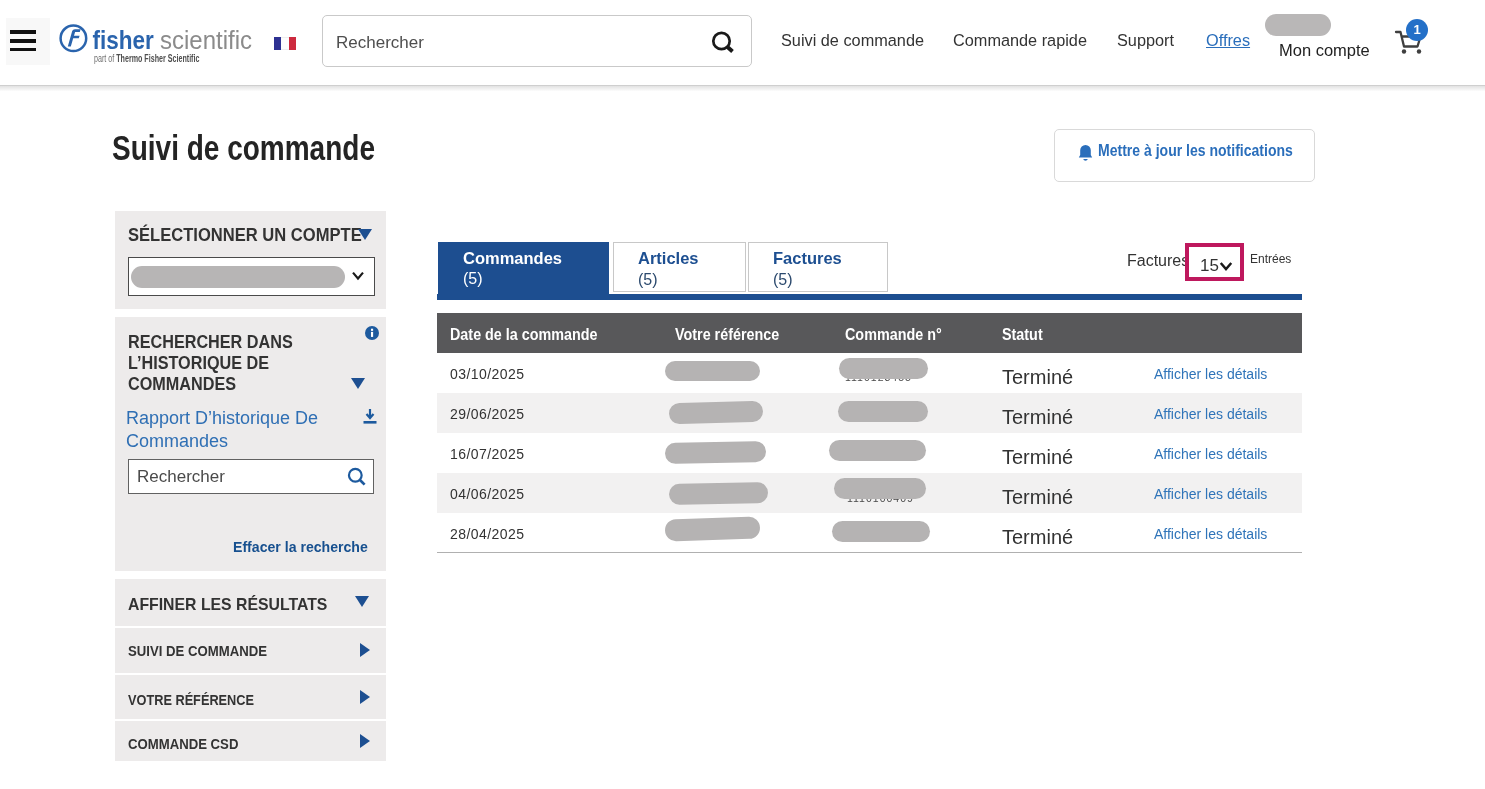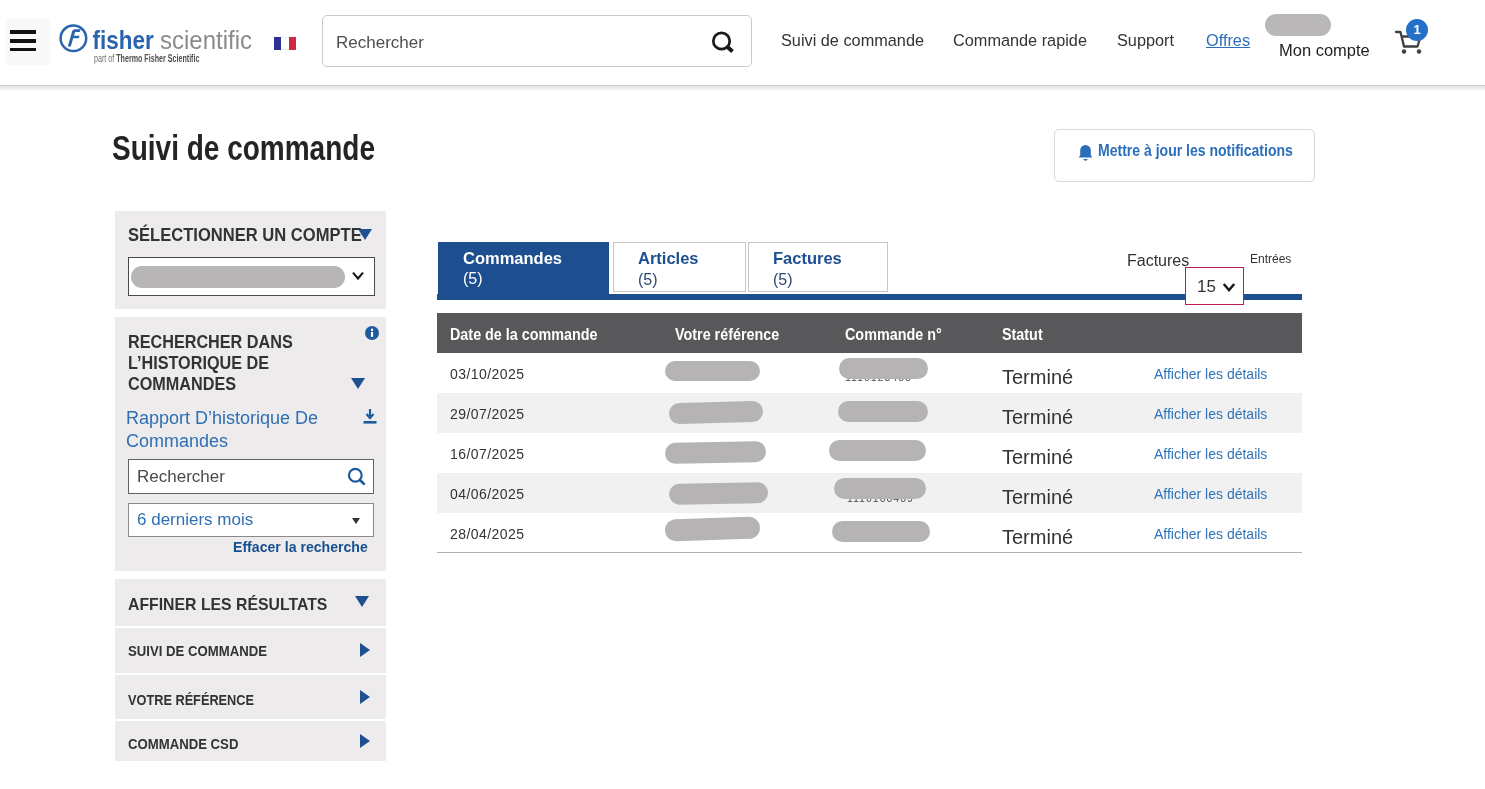--- a/index.html
+++ b/index.html
@@ -48,21 +48,21 @@
 #tabs-bar { position:absolute; left:437px; top:294px; width:865px; height:6px; background:#1d4e90; }
 .tab { position:absolute; top:242px; height:50px; background:#fff; border:1px solid #c8c8c8; }
 .tab .t1 { position:absolute; left:24px; top:6px; font-size:16.5px; font-weight:bold; color:#1d4f91; }
 .tab .t2 { position:absolute; left:24px; top:28px; font-size:16px; color:#2c4a6e; }
 #tab1 { left:438px; width:171px; height:58px; background:#1d4e90; border:none; }
 #tab1 .t1 { color:#fff; left:25px; top:7px; }
 #tab1 .t2 { color:#fff; left:25px; top:28px; }
 #tab2 { left:613px; width:133px; }
 #tab3 { left:748px; width:140px; }
 #afficher { position:absolute; left:1127px; top:252px; font-size:16px; color:#333; }
-#entries-sel { position:absolute; left:1185px; top:243px; width:59px; height:38px; border:1px solid #be185d; background:#fff;margin-top:24px; }
+#entries-sel { position:absolute; left:1185px; top:243px; width:59px; height:38px; border:4px solid #be185d; background:#fff; }
 #entries-sel .n { position:absolute; left:11px; top:9px; font-size:17px; color:#333; }
 #entrees { position:absolute; left:1250px; top:252px; font-size:12px; color:#333; }
 
 #thead { position:absolute; left:437px; top:313px; width:865px; height:40px; background:#58585a; }
 #thead span { position:absolute; top:12px; font-size:16.5px; font-weight:bold; color:#fff; transform:scaleX(0.87); transform-origin:0 0; white-space:nowrap; }
 .trow { position:absolute; left:437px; width:865px; height:40px; }
 .trow.alt { background:#f2f1f1; }
 .trow .d { position:absolute; left:13px; top:13px; font-size:14px; color:#333; letter-spacing:0.45px; }
 .trow .st { position:absolute; left:565px; top:13px; font-size:20px; color:#333; }
 .trow .lnk { position:absolute; left:717px; top:13px; font-size:14px; color:#2f74b9; }
@@ -150,24 +150,20 @@
     <path d="M7 0 v8 M3.5 5 L7 9 l3.5-4" fill="none" stroke="#1d5a9e" stroke-width="2.2"></path>
     <rect x="0.5" y="12" width="13" height="2.6" fill="#1d5a9e"></rect>
   </svg>
   <div id="sb2input">
     <span class="ph">Rechercher</span>
     <svg class="abs" style="right:5px; top:6px;" width="22" height="22" viewBox="0 0 26 26">
       <circle cx="11" cy="11" r="7.5" fill="none" stroke="#1d5a9e" stroke-width="2.6"></circle>
       <line x1="16.5" y1="16.5" x2="22" y2="22" stroke="#1d5a9e" stroke-width="3.2"></line>
     </svg>
   </div>
-  <div id="sb2sel">
-    <span class="tx">6 derniers mois</span>
-    <div style="position:absolute; right:13px; top:14px; width:0; height:0; border-left:4.5px solid transparent; border-right:4.5px solid transparent; border-top:6px solid #333;"></div>
-  </div>
   <span id="effacer">Effacer la recherche</span>
 </div>
 <div id="sb3" class="sbox">
   <span class="hd">AFFINER LES RÉSULTATS</span>
   <div class="tri-down" style="left:240px; top:17px;"></div>
 </div>
 <div id="sb4" class="sbox">
     <span class="sbsmall" style="top:15px;">SUIVI DE COMMANDE</span>
     <div class="tri-right" style="left:245px; top:15px;"></div>
   </div>
@@ -207,21 +203,21 @@
   <span style="left:238px;">Votre référence</span>
   <span style="left:408px;">Commande n°</span>
   <span style="left:565px;">Statut</span>
 </div>
 <div class="trow" style="top:353px;">
     <span class="d">03/10/2025</span>
     <span class="st">Terminé</span>
     <span class="lnk">Afficher les détails</span>
   </div>
 <div class="trow alt" style="top:393px;">
-    <span class="d">29/07/2025</span>
+    <span class="d">29/06/2025</span>
     <span class="st">Terminé</span>
     <span class="lnk">Afficher les détails</span>
   </div>
 <div class="trow" style="top:433px;">
     <span class="d">16/07/2025</span>
     <span class="st">Terminé</span>
     <span class="lnk">Afficher les détails</span>
   </div>
 <div class="trow alt" style="top:473px;">
     <span class="d">04/06/2025</span>

